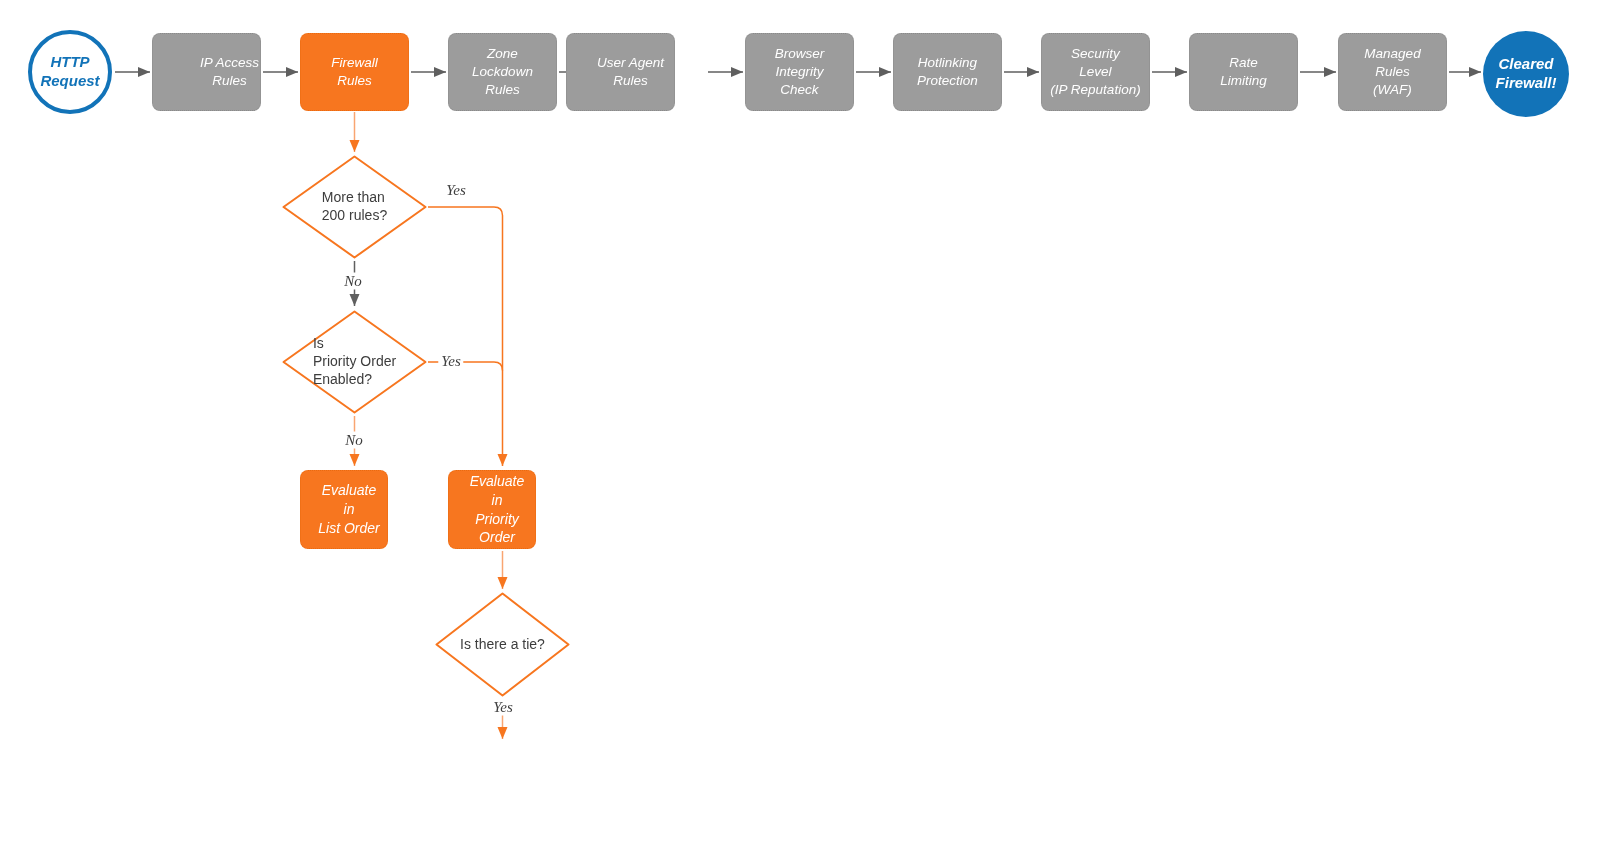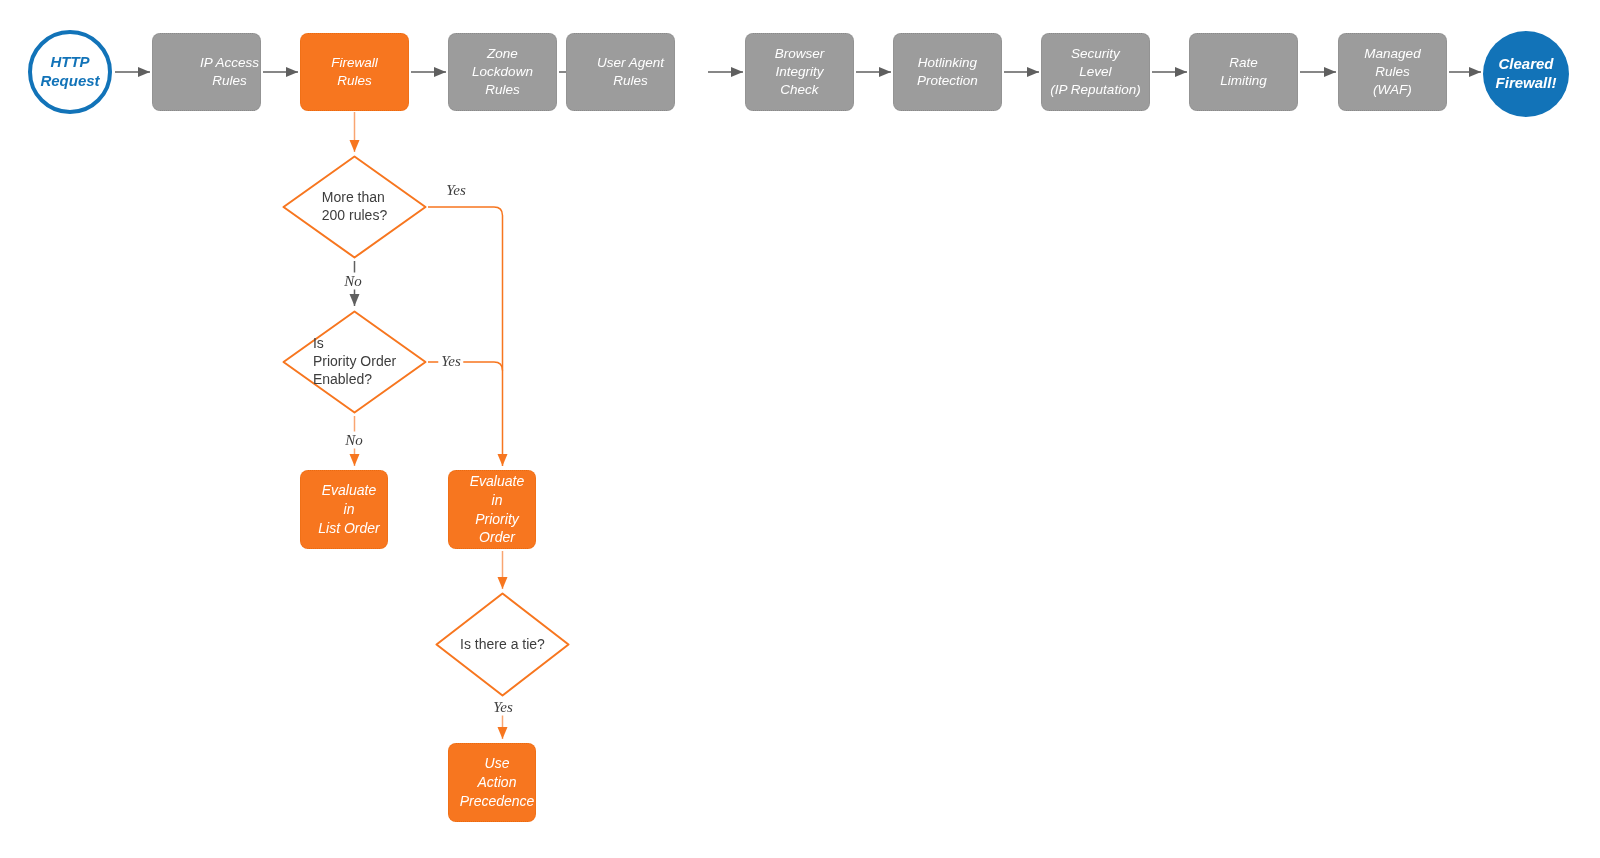--- a/index.html
+++ b/index.html
@@ -152,25 +152,20 @@
   <div class="node action" style="left:300px;top:470px;">
     <span class="label">Evaluate
 in
 List Order</span>
   </div>
   <div class="node action" style="left:448px;top:470px;">
     <span class="label">Evaluate
 in
 Priority Order</span>
   </div>
-  <div class="node action" style="left:448px;top:743px;">
-    <span class="label">Use
-Action
-Precedence</span>
-  </div>
 
   <div class="elabel" style="left:456px;top:190px;">Yes</div>
   <div class="elabel" style="left:353px;top:281px;">No</div>
   <div class="elabel" style="left:451px;top:361px;">Yes</div>
   <div class="elabel" style="left:354px;top:440px;">No</div>
   <div class="elabel" style="left:503px;top:707px;">Yes</div>
 
 </div>
 
 </body></html>

